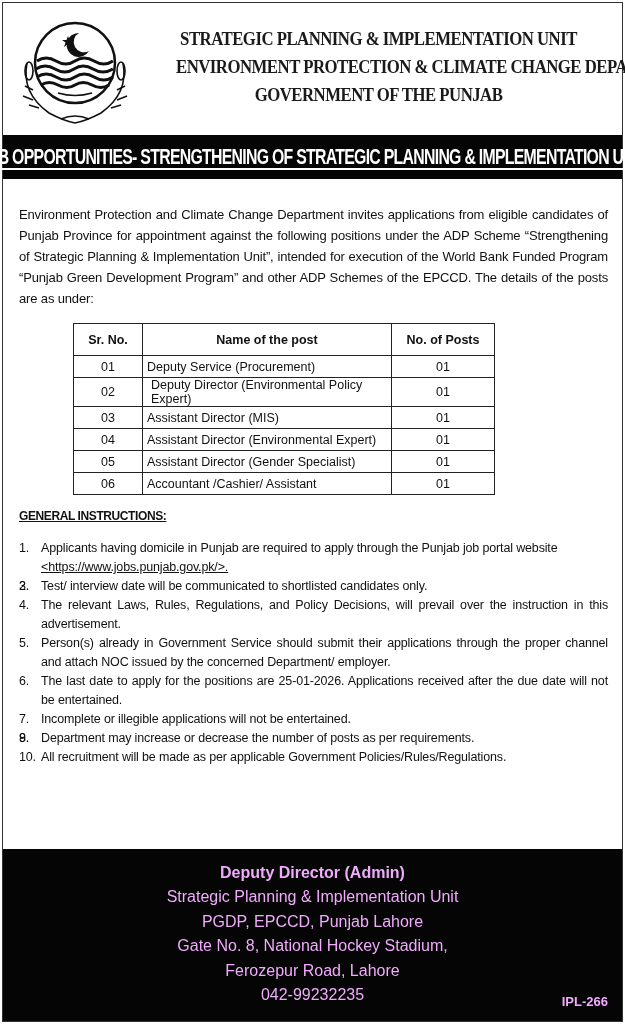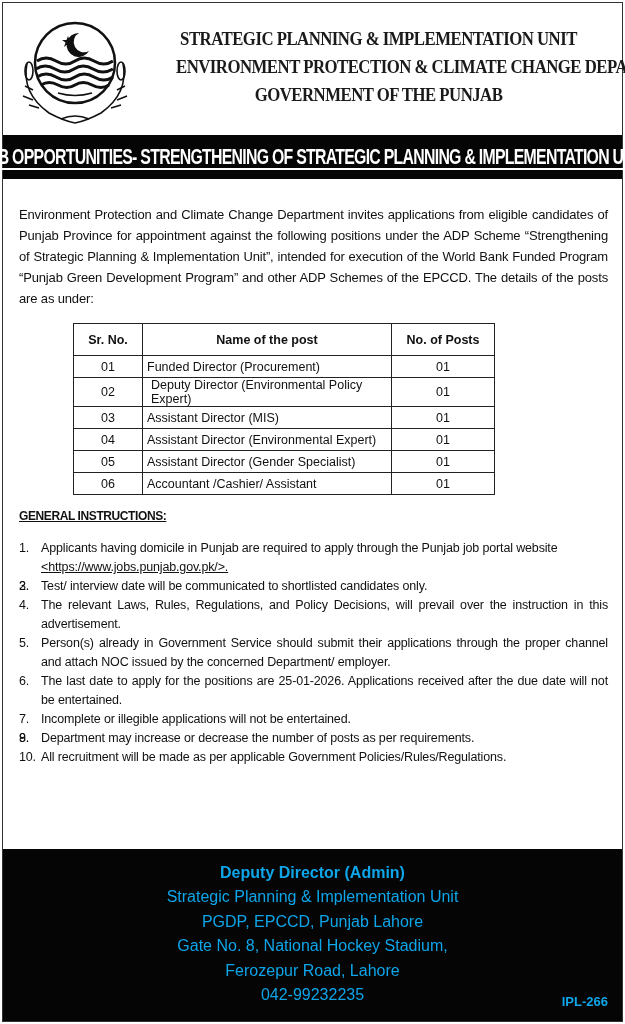--- a/index.html
+++ b/index.html
@@ -16,21 +16,21 @@
   .intro { margin: 25px 14px 0 16px; font-size: 13px; line-height: 21px; text-align: justify; letter-spacing: -0.15px; }
   table.posts { margin: 14px auto 0 70px; border-collapse: collapse; width: 422px; font-size: 12.5px; }
   table.posts th, table.posts td { border: 1px solid #222; height: 21px; padding: 0 4px; }
   table.posts th { height: 31px; font-weight: bold; }
   table.posts td.c, table.posts th.c { text-align: center; }
   .gi-title { margin: 14px 0 0 16px; font-weight: bold; font-size: 12px; text-decoration: underline; letter-spacing: -0.4px; }
   ol.instr { margin: 16px 14px 0 16px; padding: 0; list-style: none; font-size: 12.5px; line-height: 19px; letter-spacing: -0.15px; }
   ol.instr li { position: relative; padding-left: 22px; text-align: justify; }
   ol.instr li .num { position: absolute; left: 0; top: 0; }
   .url { text-decoration: underline; }
-  .footer { position: absolute; left: 0; right: 0; bottom: 0; height: 172px; background: #050505; color: #0ea5e9; text-align: center; }
+  .footer { position: absolute; left: 0; right: 0; bottom: 0; height: 172px; background: #050505; color: #f0abfc; text-align: center; }
   .footer .l1 { font-weight: bold; font-size: 16px; margin-top: 12px; line-height: 24px; }
   .footer .ln { font-size: 16px; line-height: 24.5px; }
   .footer .ref { position: absolute; right: 14px; bottom: 12px; font-size: 13px; font-weight: bold; padding-left: 48px; }
 </style>
 </head>
 <body>
 
 <div class="page">
 
   <div class="header">
@@ -72,21 +72,21 @@
     <thead>
       <tr>
         <th class="c" style="width:60px">Sr. No.</th>
         <th class="c">Name of the post</th>
         <th class="c" style="width:94px">No. of Posts</th>
       </tr>
     </thead>
     <tbody>
       <tr>
         <td class="c">01</td>
-        <td>Funded Director (Procurement)</td>
+        <td>Deputy Service (Procurement)</td>
         <td class="c">01</td>
       </tr>
       <tr>
         <td class="c">02</td>
         <td style="padding-left:8px">Deputy Director (Environmental Policy Expert)</td>
         <td class="c">01</td>
       </tr>
       <tr>
         <td class="c">03</td>
         <td>Assistant Director (MIS)</td>

